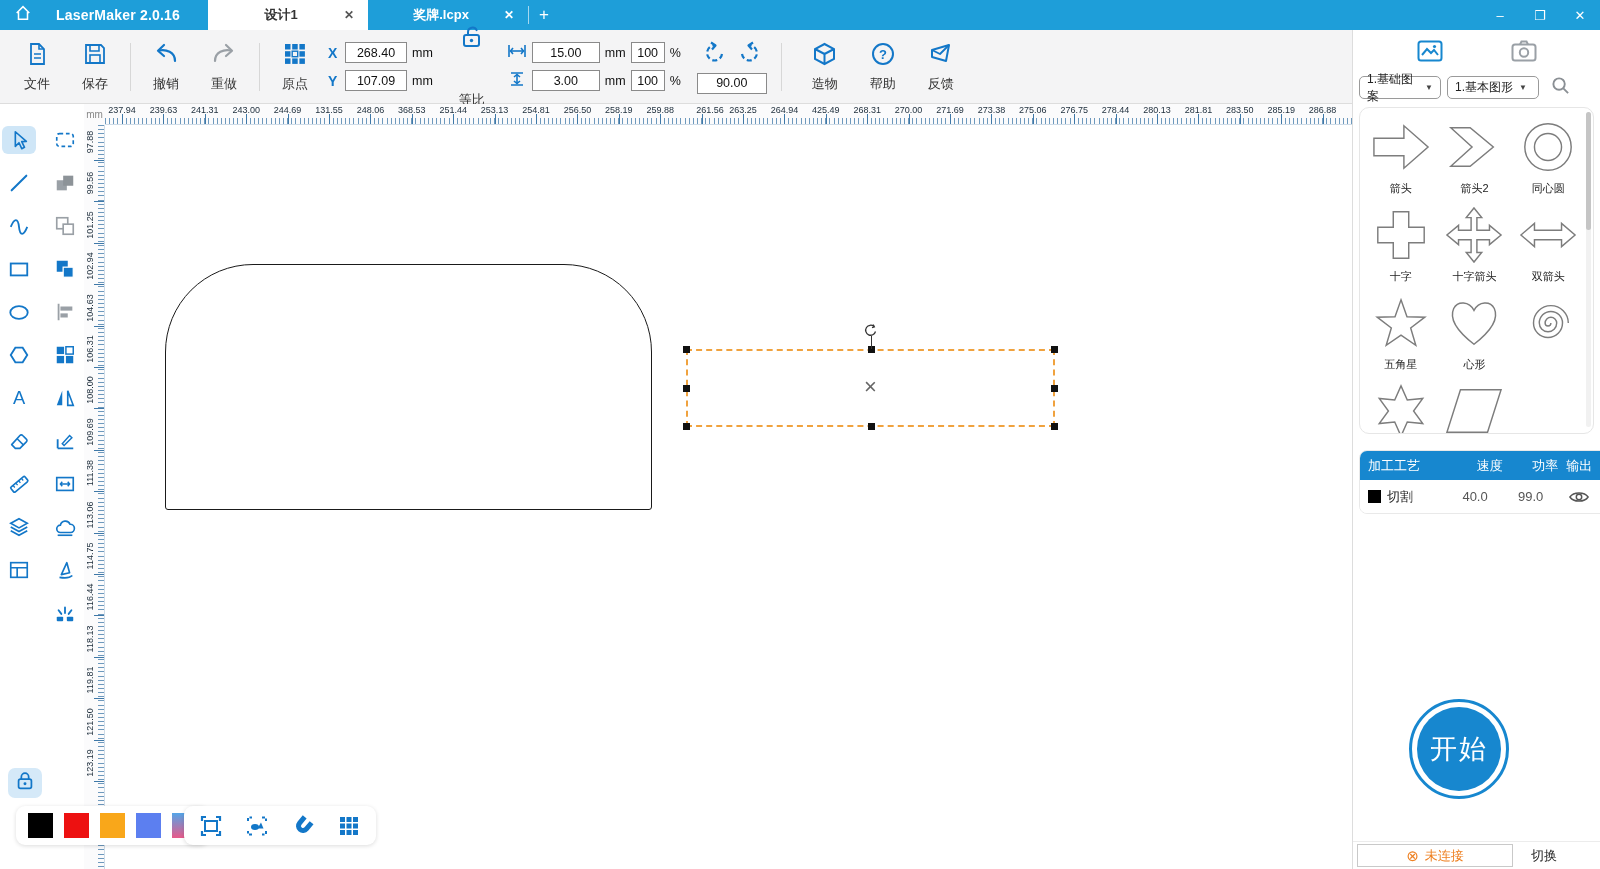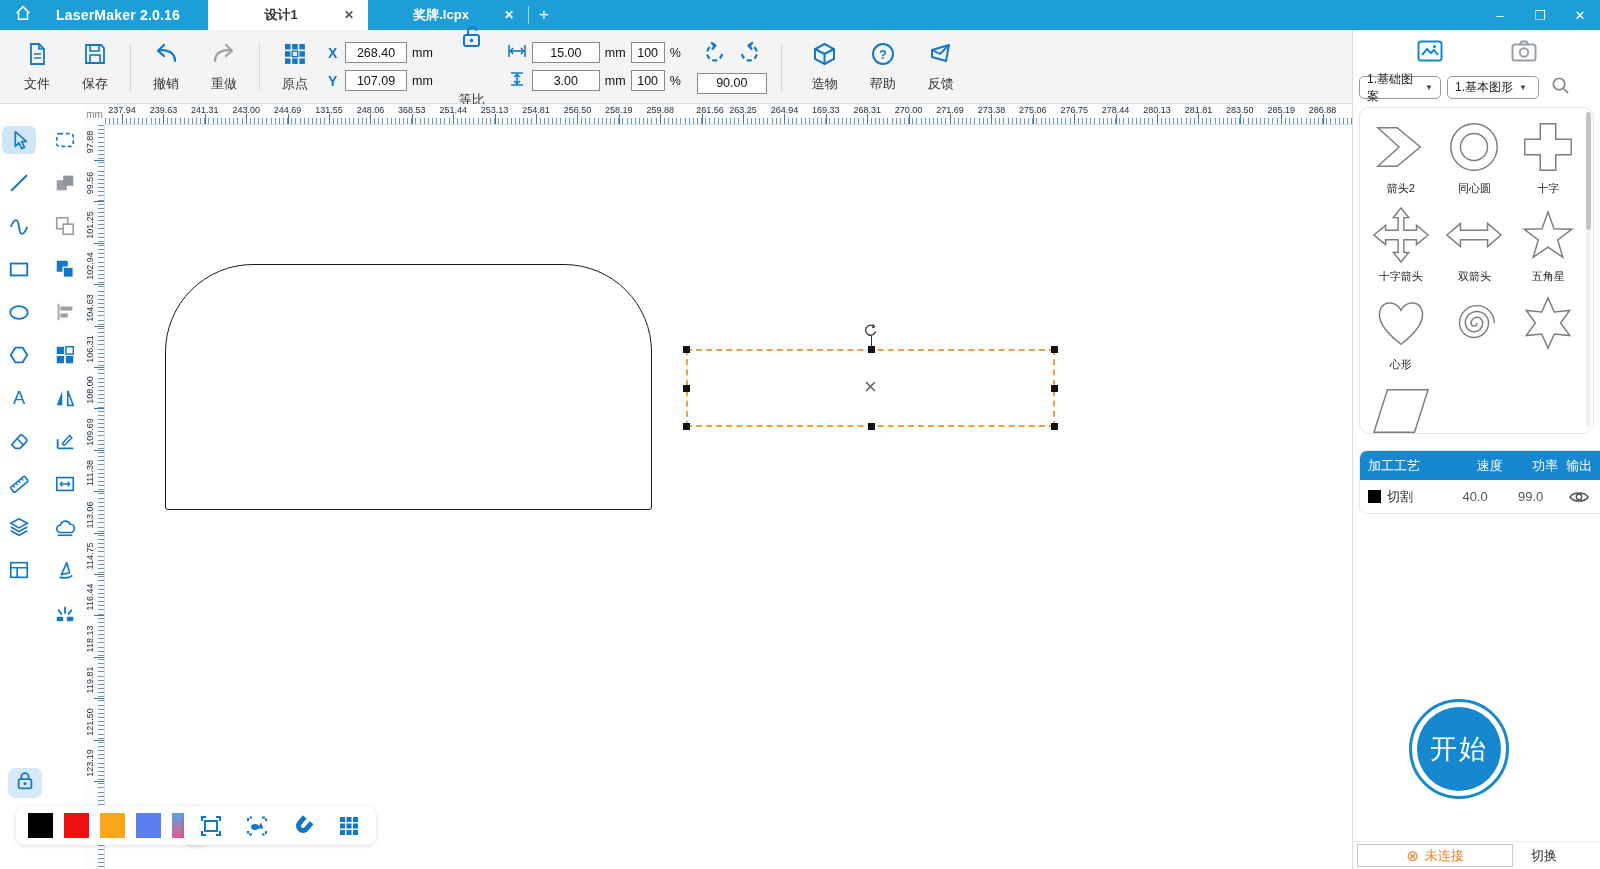--- a/index.html
+++ b/index.html
@@ -435,21 +435,21 @@
     <span class="h-lab" style="left: 513.8px;">258.19</span>
     <div class="h-major" style="left: 555.2px;"></div>
     <span class="h-lab" style="left: 555.2px;">259.88</span>
     <div class="h-major" style="left: 596.6px;"></div>
     <span class="h-lab" style="left: 569px; margin-left: 36px;">261.56</span>
     <div class="h-major" style="left: 638px;"></div>
     <span class="h-lab" style="left: 638px;">263.25</span>
     <div class="h-major" style="left: 679.4px;"></div>
     <span class="h-lab" style="left: 679.4px;">264.94</span>
     <div class="h-major" style="left: 720.8px;"></div>
-    <span class="h-lab" style="left: 720.8px;">169.33</span>
+    <span class="h-lab" style="left: 720.8px;">425.49</span>
     <div class="h-major" style="left: 762.2px;"></div>
     <span class="h-lab" style="left: 762.2px;">268.31</span>
     <div class="h-major" style="left: 803.6px;"></div>
     <span class="h-lab" style="left: 803.6px;">270.00</span>
     <div class="h-major" style="left: 845px;"></div>
     <span class="h-lab" style="left: 845px;">271.69</span>
     <div class="h-major" style="left: 886.4px;"></div>
     <span class="h-lab" style="left: 886.4px;">273.38</span>
     <div class="h-major" style="left: 927.8px;"></div>
     <span class="h-lab" style="left: 927.8px;">275.06</span>
@@ -599,20 +599,26 @@
     </div>
     <span style="margin-left:6px; cursor:pointer;"><svg width="19" height="19" viewBox="0 0 20 20">
           <circle cx="8.5" cy="8.5" r="6" fill="none" stroke="#8a8f94" stroke-width="2"></circle>
           <line x1="13" y1="13" x2="18" y2="18" stroke="#8a8f94" stroke-width="2"></line>
         </svg></span>
   </div>
   <div id="gallery-card">
     <div id="gallery">
         <div class="g-item">
           <span><svg width="58" height="58" viewBox="0 0 60 60">
+              <polygon points="2,21 33,21 33,8 58,30 33,52 33,39 2,39" fill="none" stroke="#7d7d7d" stroke-width="1.5"></polygon>
+            </svg></span>
+          <span class="g-lab">箭头</span>
+        </div>
+        <div class="g-item">
+          <span><svg width="58" height="58" viewBox="0 0 60 60">
               <polygon points="6,10 26,10 50,30 26,50 6,50 28,30" fill="none" stroke="#7d7d7d" stroke-width="1.5"></polygon>
             </svg></span>
           <span class="g-lab">箭头2</span>
         </div>
         <div class="g-item">
           <span><svg width="58" height="58" viewBox="0 0 60 60">
               <circle cx="30" cy="30" r="24" fill="none" stroke="#7d7d7d" stroke-width="1.5"></circle>
               <circle cx="30" cy="30" r="14" fill="none" stroke="#7d7d7d" stroke-width="1.5"></circle>
             </svg></span>
           <span class="g-lab">同心圆</span>

